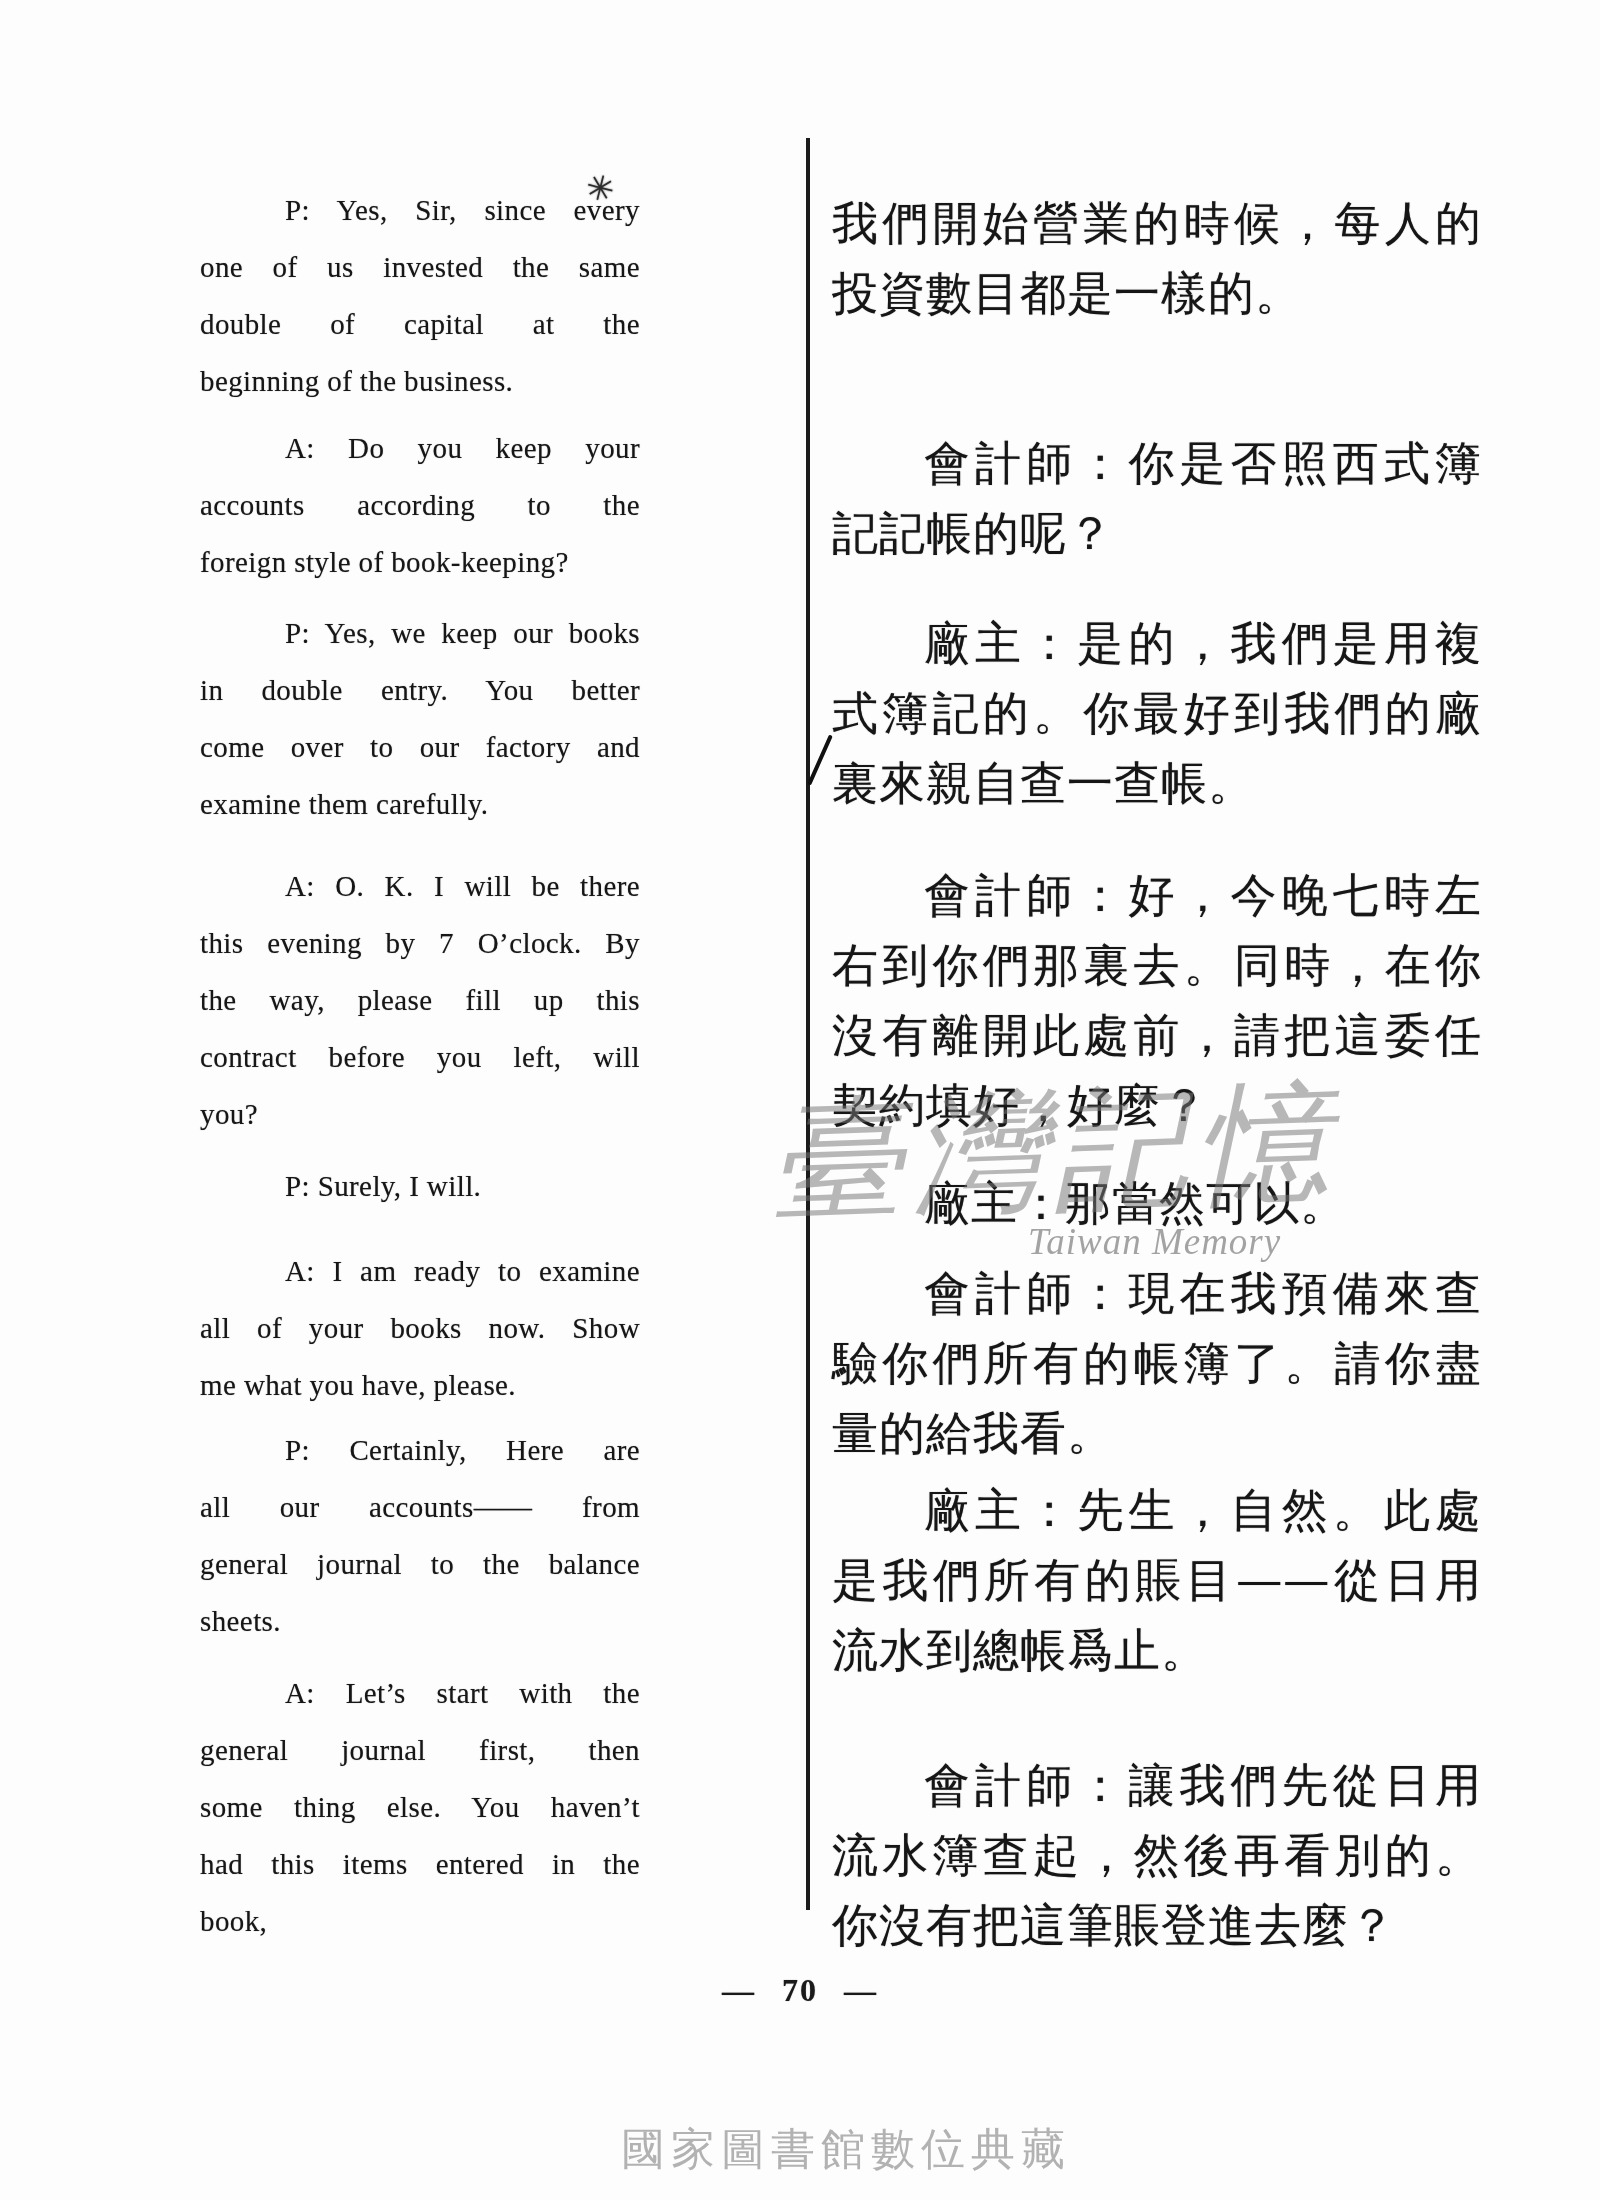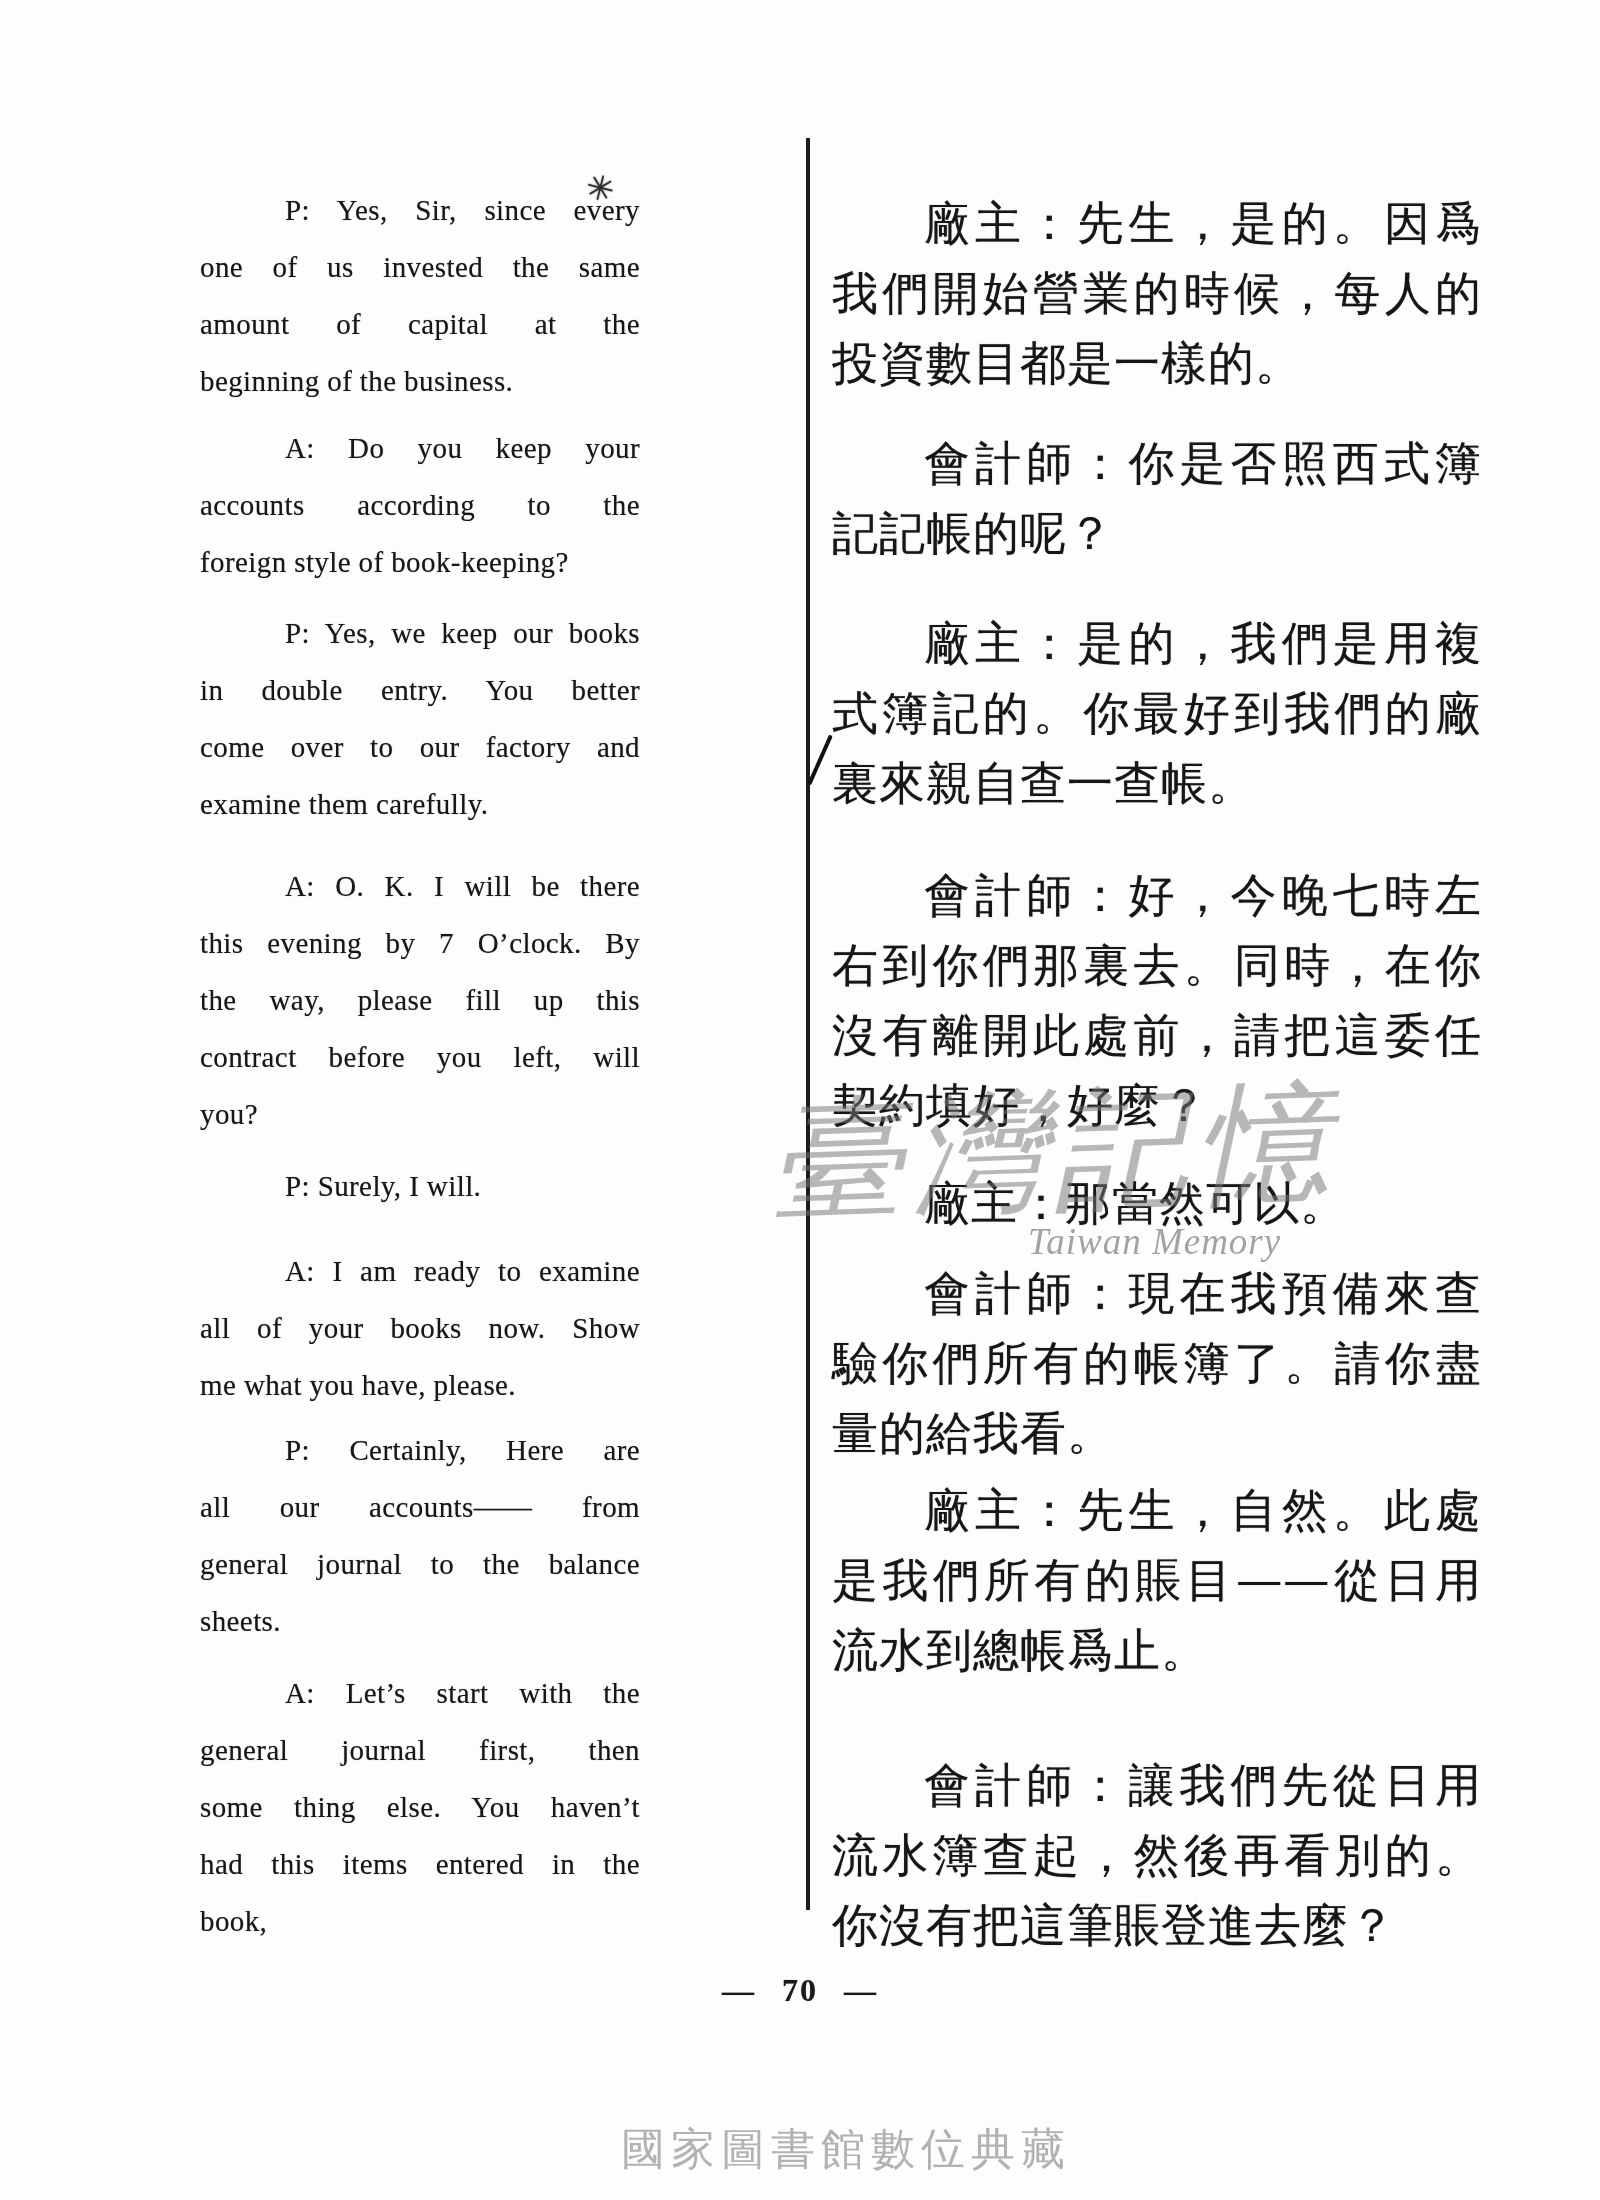--- a/index.html
+++ b/index.html
@@ -90,21 +90,21 @@
   <div class="divider"></div>
 
   <div class="splat">✳</div>
   <div class="penmark"></div>
 
   <div class="col col-en">
 
     <div class="para" style="top:182px">
       <span class="en-line ind-en">P: Yes, Sir, since every</span>
       <span class="en-line">one of us invested the same</span>
-      <span class="en-line">amount of capital at the</span>
+      <span class="en-line">double of capital at the</span>
       <span class="en-line last">beginning of the business.</span>
     </div>
 
     <div class="para" style="top:420px">
       <span class="en-line ind-en">A: Do you keep your</span>
       <span class="en-line">accounts according to the</span>
       <span class="en-line last">foreign style of book-keeping?</span>
     </div>
 
     <div class="para" style="top:605px">
@@ -144,21 +144,20 @@
       <span class="en-line">general journal first, then</span>
       <span class="en-line">some thing else. You haven’t</span>
       <span class="en-line">had this items entered in the</span>
       <span class="en-line last">book,</span>
     </div>
   </div>
 
   <div class="col col-cjk">
 
     <div class="para" style="top:188px">
-      <span class="cjk-line ind-cjk">廠主：先生，是的。因爲</span>
       <span class="cjk-line">我們開始營業的時候，每人的</span>
       <span class="cjk-line last">投資數目都是一樣的。</span>
     </div>
 
     <div class="para" style="top:428px">
       <span class="cjk-line ind-cjk">會計師：你是否照西式簿</span>
       <span class="cjk-line last">記記帳的呢？</span>
     </div>
 
     <div class="para" style="top:608px">

